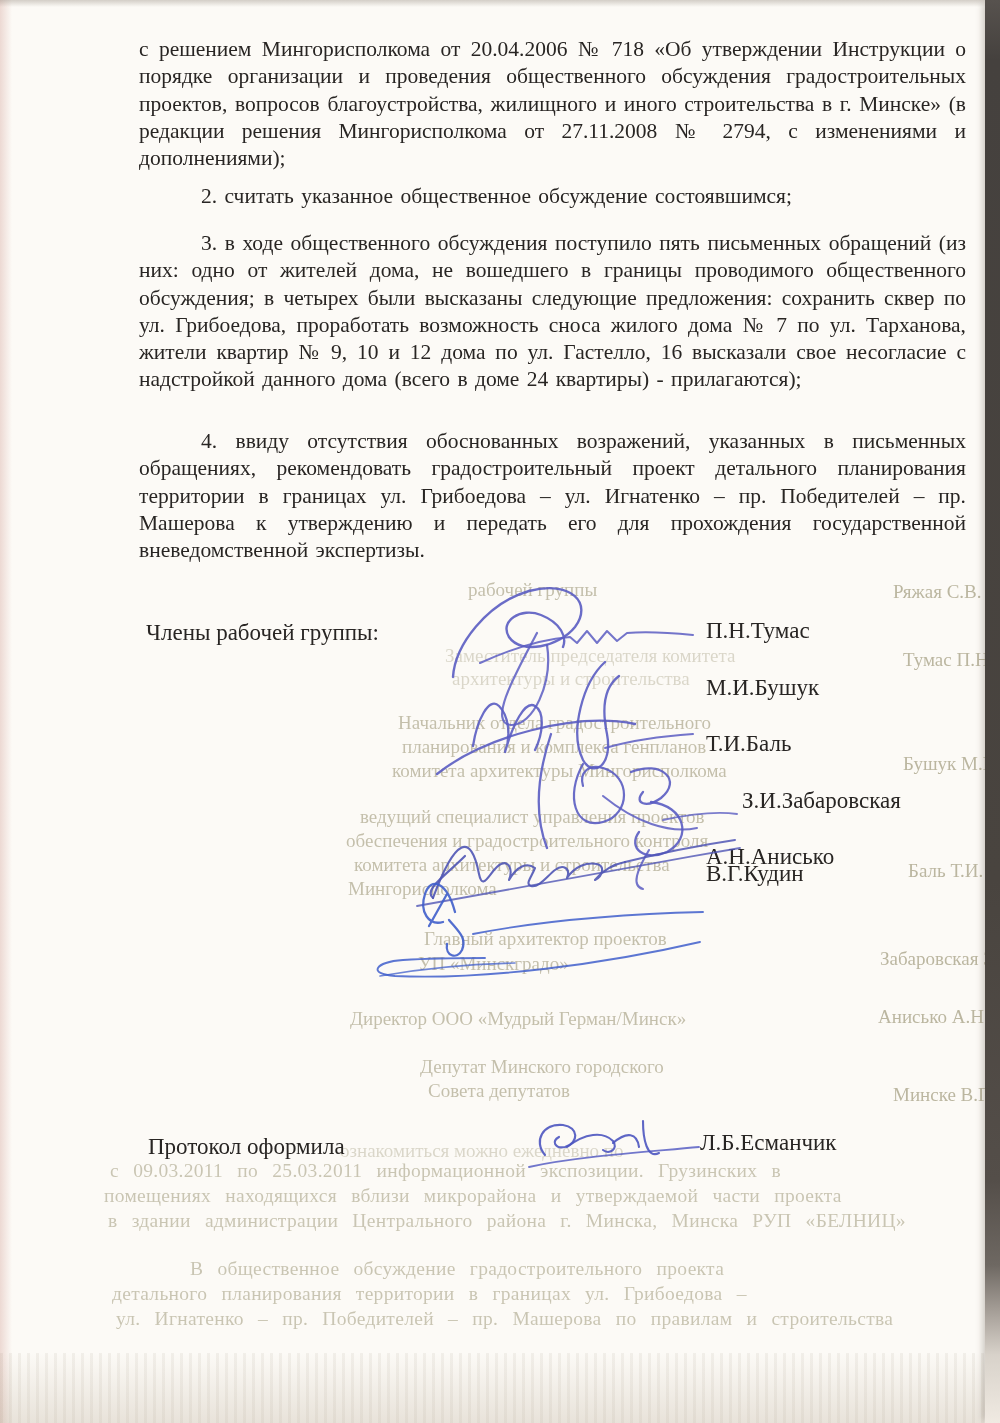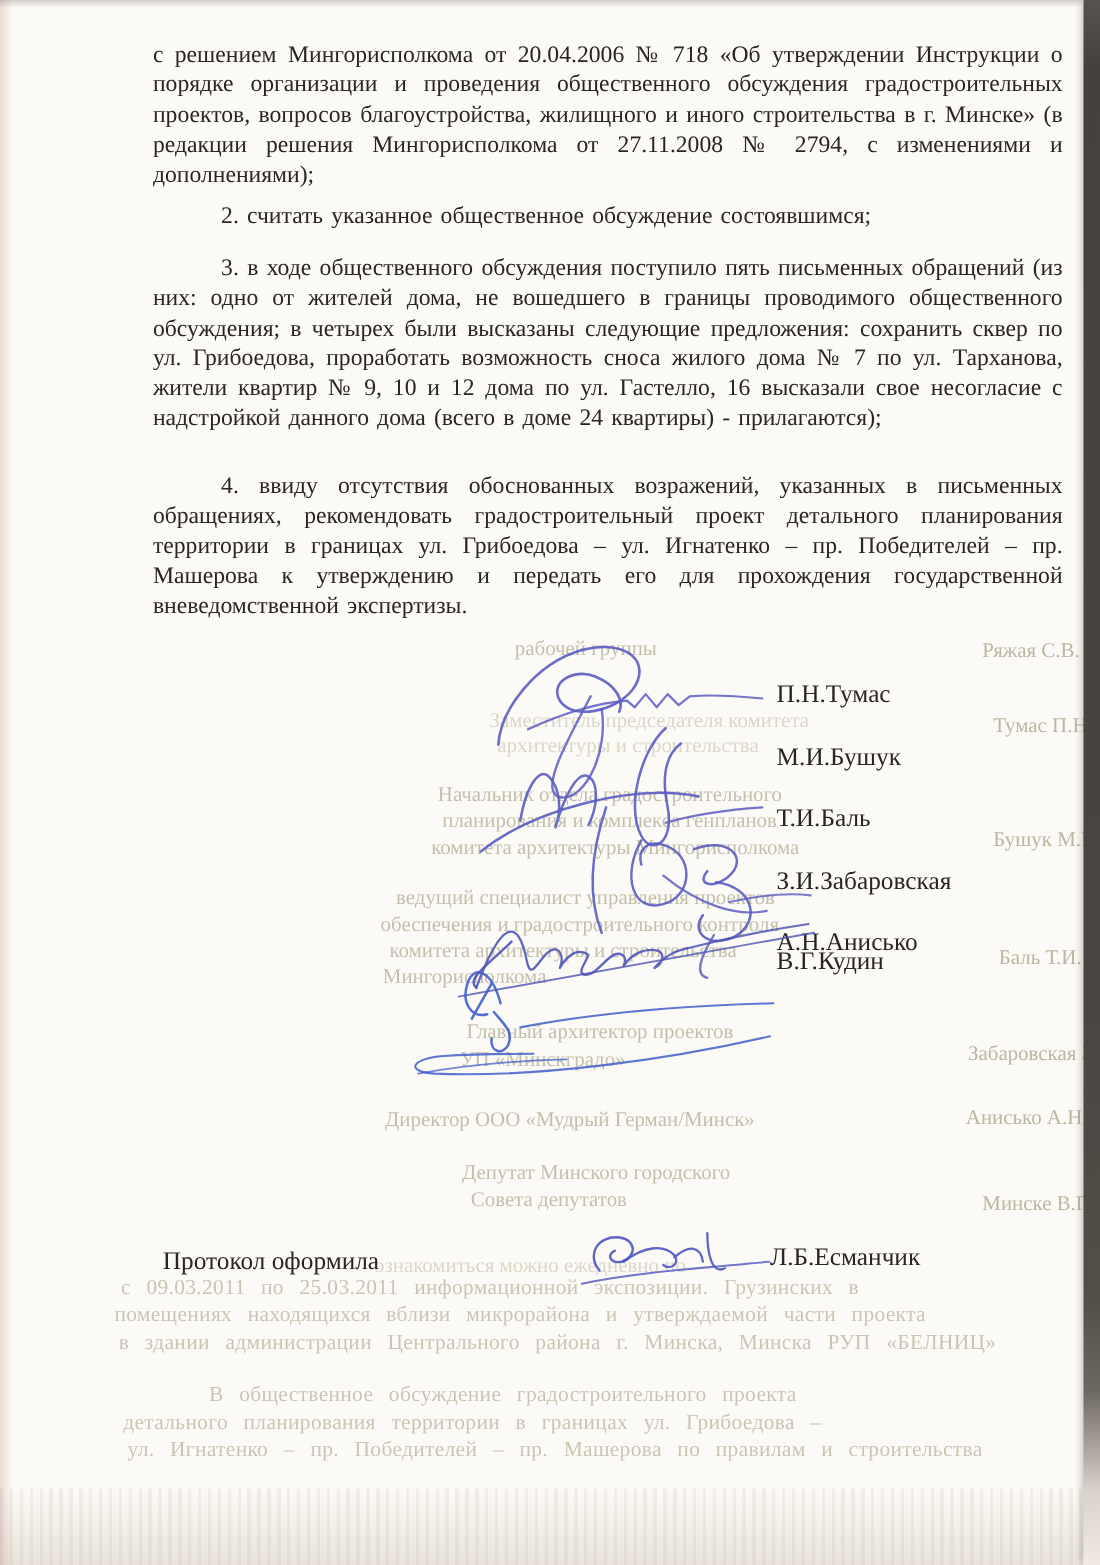--- a/index.html
+++ b/index.html
@@ -103,25 +103,26 @@
 
   <div class="bt bt-para" style="left:190px;top:1258px;">В общественное обсуждение градостроительного проекта</div>
   <div class="bt bt-para" style="left:116px;top:1308px;">ул. Игнатенко – пр. Победителей – пр. Машерова по правилам и строительства</div>
   <div class="bt bt-para" style="left:112px;top:1283px;">детального планирования территории в границах ул. Грибоедова –</div>
 
   <p class="para" style="top:36px;">с решением Мингорисполкома от 20.04.2006 № 718 «Об утверждении Инструкции о порядке организации и проведения общественного обсуждения градостроительных проектов, вопросов благоустройства, жилищного и иного строительства в г. Минске» (в редакции решения Мингорисполкома от 27.11.2008 № 2794, с изменениями и дополнениями);</p>
   <p class="para indent" style="top:183px;">2. считать указанное общественное обсуждение состоявшимся;</p>
   <p class="para indent" style="top:230px;">3. в ходе общественного обсуждения поступило пять письменных обращений (из них: одно от жителей дома, не вошедшего в границы проводимого общественного обсуждения; в четырех были высказаны следующие предложения: сохранить сквер по ул. Грибоедова, проработать возможность сноса жилого дома № 7 по ул. Тарханова, жители квартир № 9, 10 и 12 дома по ул. Гастелло, 16 высказали свое несогласие с надстройкой данного дома (всего в доме 24 квартиры) - прилагаются);</p>
   <p class="para indent" style="top:428px;">4. ввиду отсутствия обоснованных возражений, указанных в письменных обращениях, рекомендовать градостроительный проект детального планирования территории в границах ул. Грибоедова – ул. Игнатенко – пр. Победителей – пр. Машерова к утверждению и передать его для прохождения государственной вневедомственной экспертизы.</p>
 
+  <div class="label" style="left:146px;top:620px;">Члены рабочей группы:</div>
 
   <div class="member-name" style="top:618px;">П.Н.Тумас</div>
   <div class="member-name" style="top:675px;">М.И.Бушук</div>
   <div class="member-name" style="top:731px;">Т.И.Баль</div>
-  <div class="member-name" style="top:788px;">З.И.Забаровская</div>
+  <div class="member-name" style="top:788px;margin-left:36px;">З.И.Забаровская</div>
   <div class="member-name" style="top:844px;">А.Н.Анисько</div>
   <div class="member-name" style="top:861px;font-family:Liberation Serif, serif;">В.Г.Кудин</div>
 
   <div class="label" style="left:148px;top:1134px;">Протокол оформила</div>
   <div class="label" style="left:700px;top:1130px;">Л.Б.Есманчик</div>
 
   <svg class="sig" style="left:425px;top:575px;" width="290" height="155" viewBox="0 0 290 155">
     <path stroke="#5a5cc2" stroke-width="2.4" stroke-opacity=".9" d="M28,102 C30,70 62,28 104,16 C146,5 168,28 150,52 C134,72 96,80 84,62 C74,46 96,32 116,40 C136,48 142,62 138,72"></path>
     <path stroke="#5a5cc2" stroke-width="2.2" stroke-opacity=".85" d="M112,58 C92,96 62,148 86,150 C108,151 128,108 122,70"></path>
     <path stroke="#5a5cc2" stroke-width="2" stroke-opacity=".85" d="M55,88 C90,72 120,64 145,62 L152,68 L162,56 L172,68 L182,56 L192,66 L202,58 C225,56 248,58 268,60"></path>

